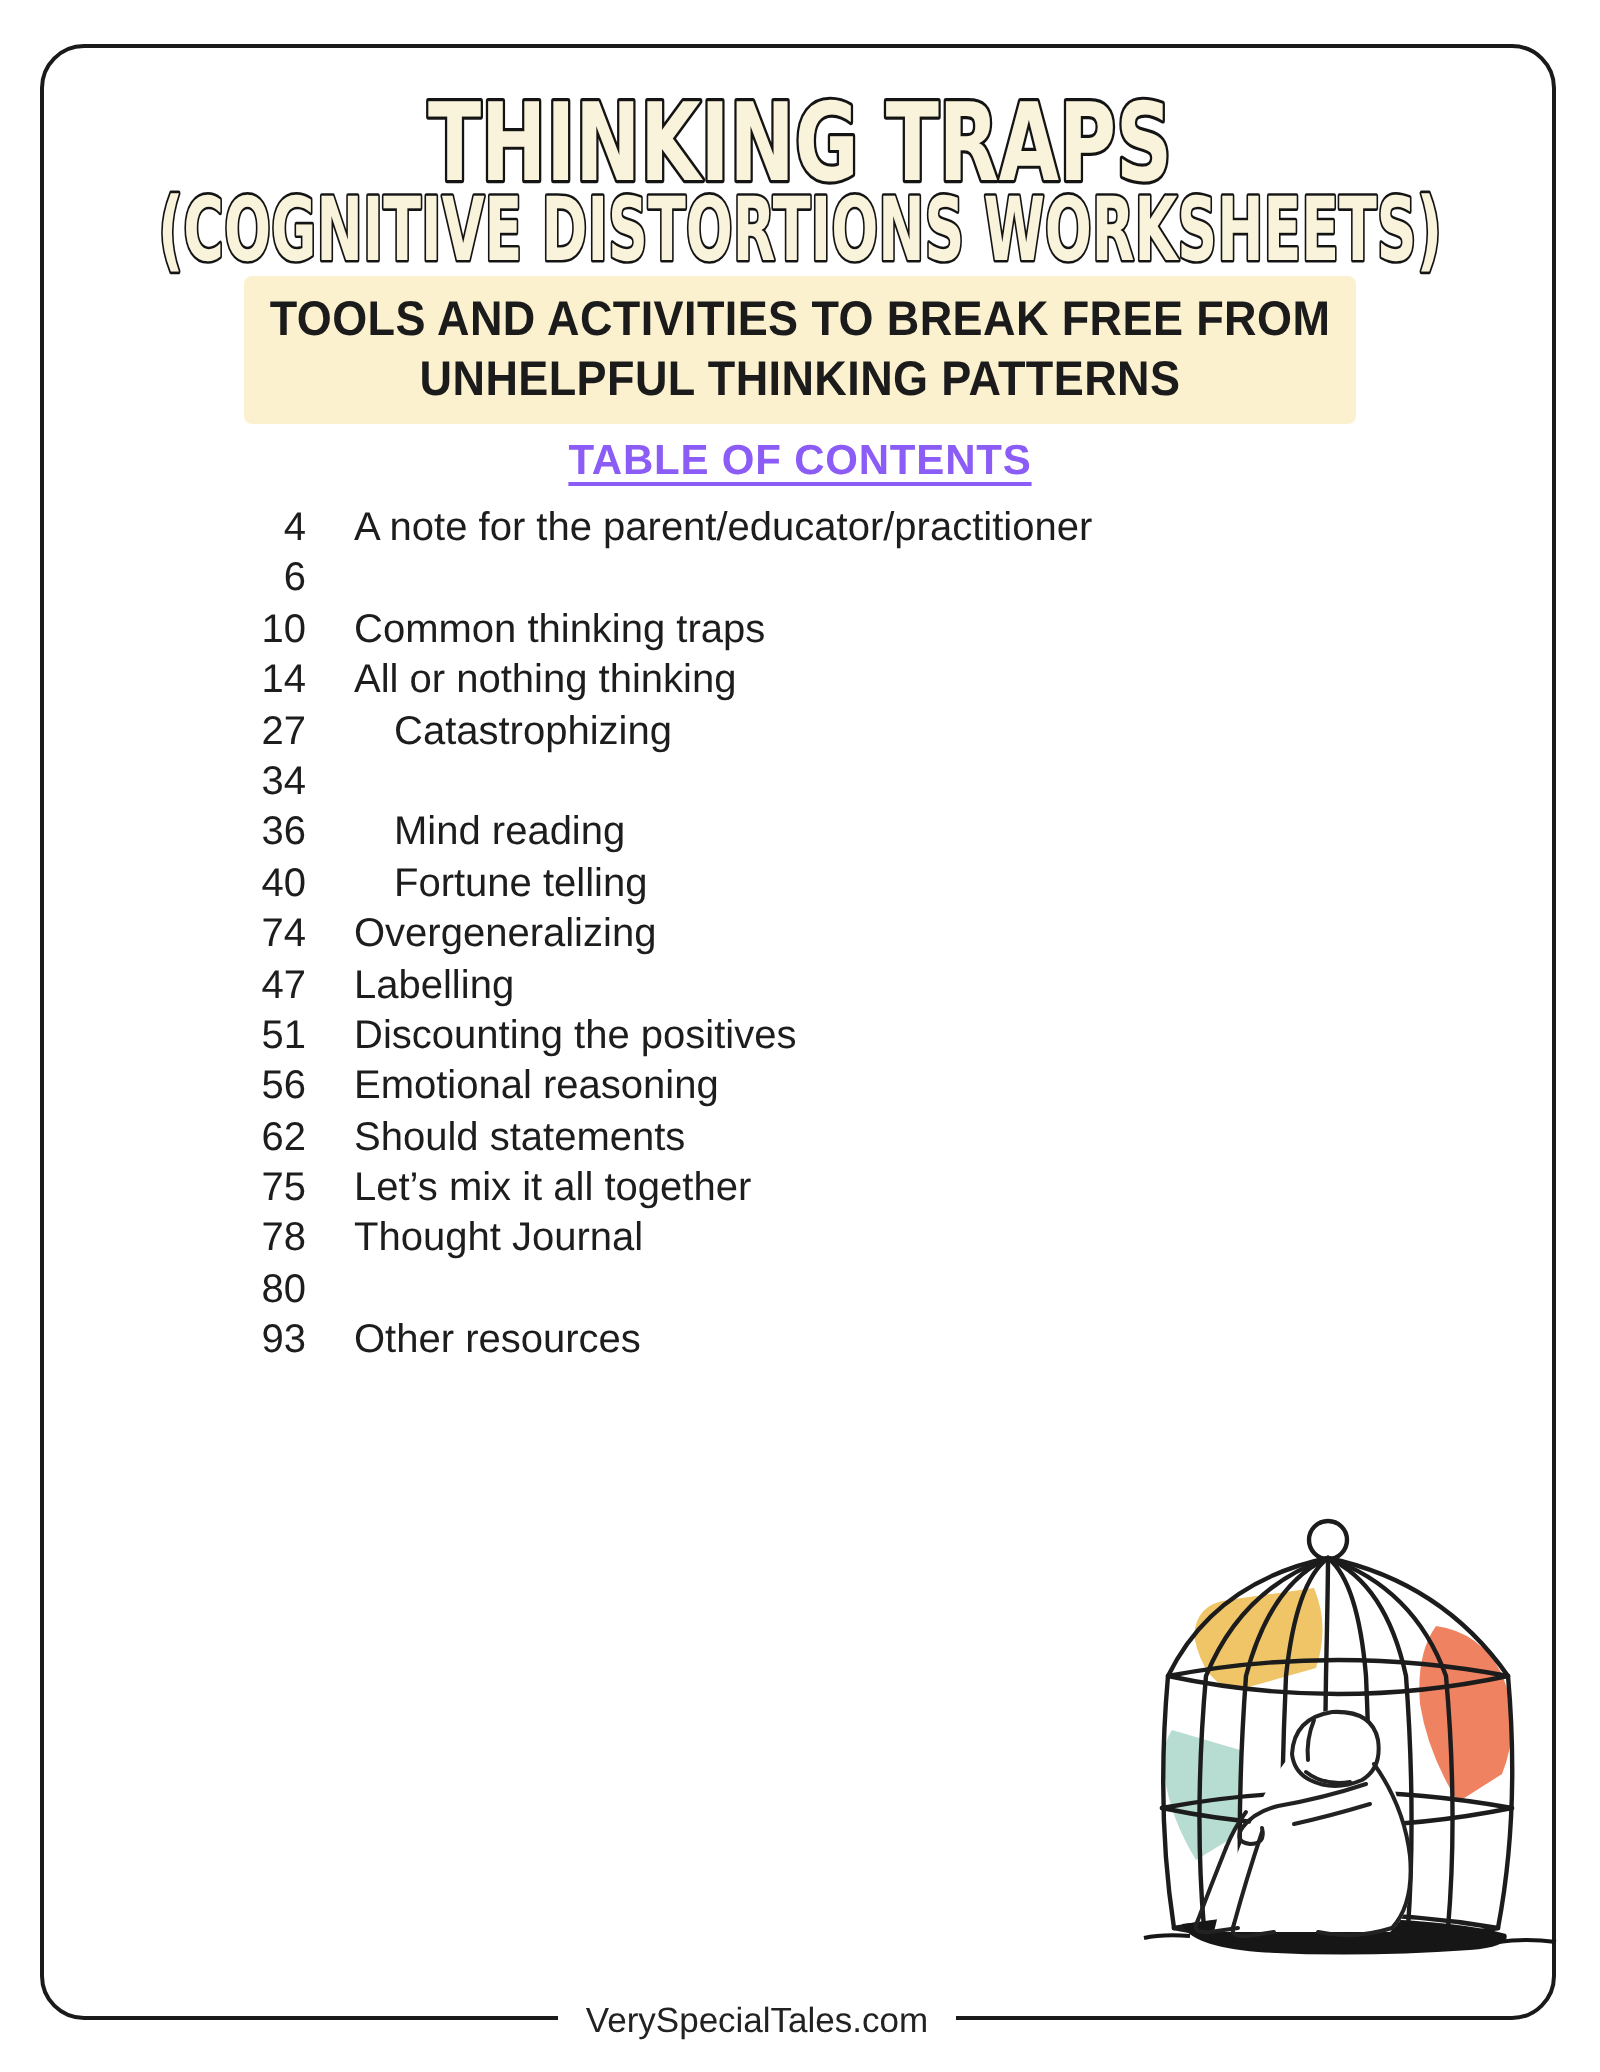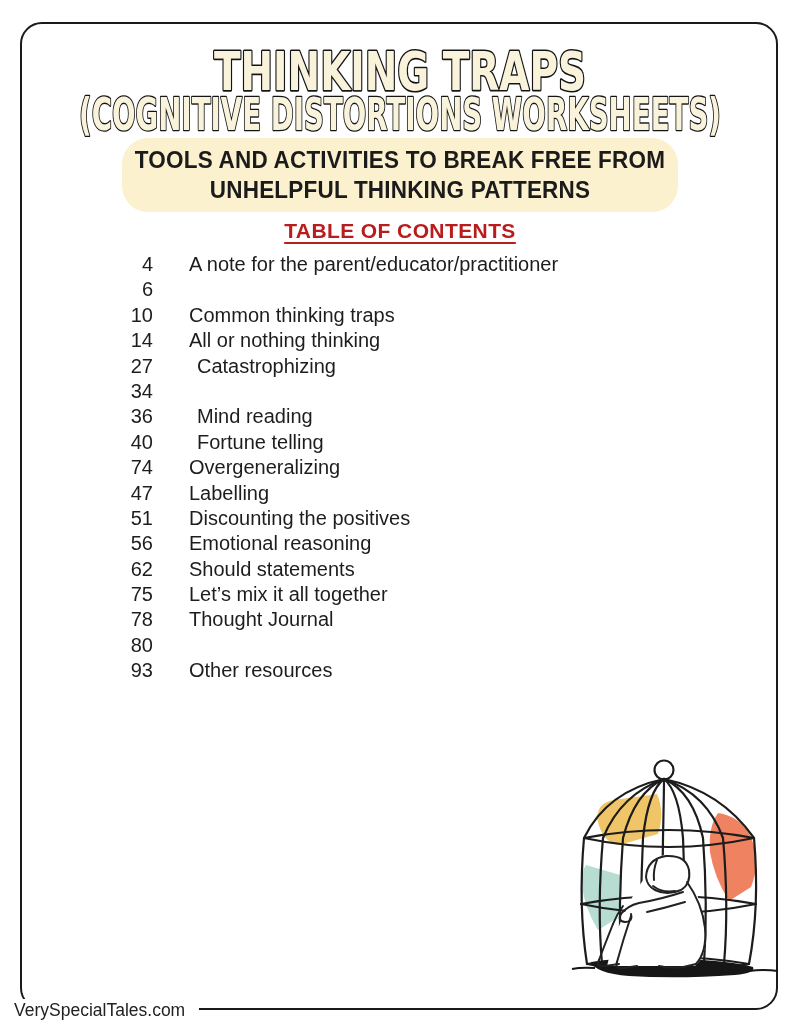--- a/index.html
+++ b/index.html
@@ -13,47 +13,47 @@
     border:2.5px solid #1a1a1a; border-radius:22px; background:#ffffff; z-index:0;
   }
   .title-svg { position:absolute; left:20px; top:28px; width:760px; height:70px; z-index:2; }
   .subtitle-svg { position:absolute; left:20px; top:84px; width:760px; height:54px; z-index:2; }
   .bubble-text {
     font-family:"DejaVu Sans", sans-serif; font-weight:bold;
     fill:#f8f3da; stroke:#141414; stroke-linejoin:round;
   }
   .tagline-box {
     position:absolute; left:122px; top:138px; width:556px; height:74px;
-    background:#fbf1cf; border-radius:26px; z-index:1;
+    background:#fbf1cf; border-radius:4px; z-index:1;
     display:flex; flex-direction:column; justify-content:center; align-items:center;
   }
   .tagline-box span {
     display:block; font-weight:bold; font-size:22.5px; line-height:30px;
     letter-spacing:.2px; color:#1b1b1b; transform:scaleY(1.08);
   }
   .toc-heading {
     position:absolute; left:0; top:219px; width:800px; text-align:center;
-    font-size:21px; font-weight:bold; color:#b91c1c; letter-spacing:.4px; z-index:1;
+    font-size:21px; font-weight:bold; color:#8b5cf6; letter-spacing:.4px; z-index:1;
   }
   .toc-heading span {
     text-decoration:underline; text-decoration-thickness:2px; text-underline-offset:4px;
   }
   .toc-list {
     position:absolute; left:93px; top:252px; width:560px; list-style:none; z-index:1;
   }
   .toc-list li {
     display:flex; align-items:baseline; height:25.4px; line-height:25.4px;
     font-size:20px; color:#1d1d1d; white-space:nowrap;
   }
   .toc-list .num { flex:0 0 60px; width:60px; text-align:right; }
-  .toc-list .label { margin-left:36px; }
+  .toc-list .label { margin-left:24px; }
   .toc-list li.sub .label { margin-left:44px; }
   .illustration { position:absolute; left:567px; top:756px; width:218px; height:238px; z-index:1; }
   .footer {
-    position:absolute; left:0; top:999px; width:757px; z-index:3;
+    position:absolute; left:0; top:999px; width:757px; text-align:center; z-index:3;
   }
   .footer span {
     display:inline-block; background:#ffffff; padding:0 14px;
     font-size:17.5px; color:#222222; line-height:22px;
   }
 </style>
 </head>
 <body>
 
 <div class="page-frame"></div>

